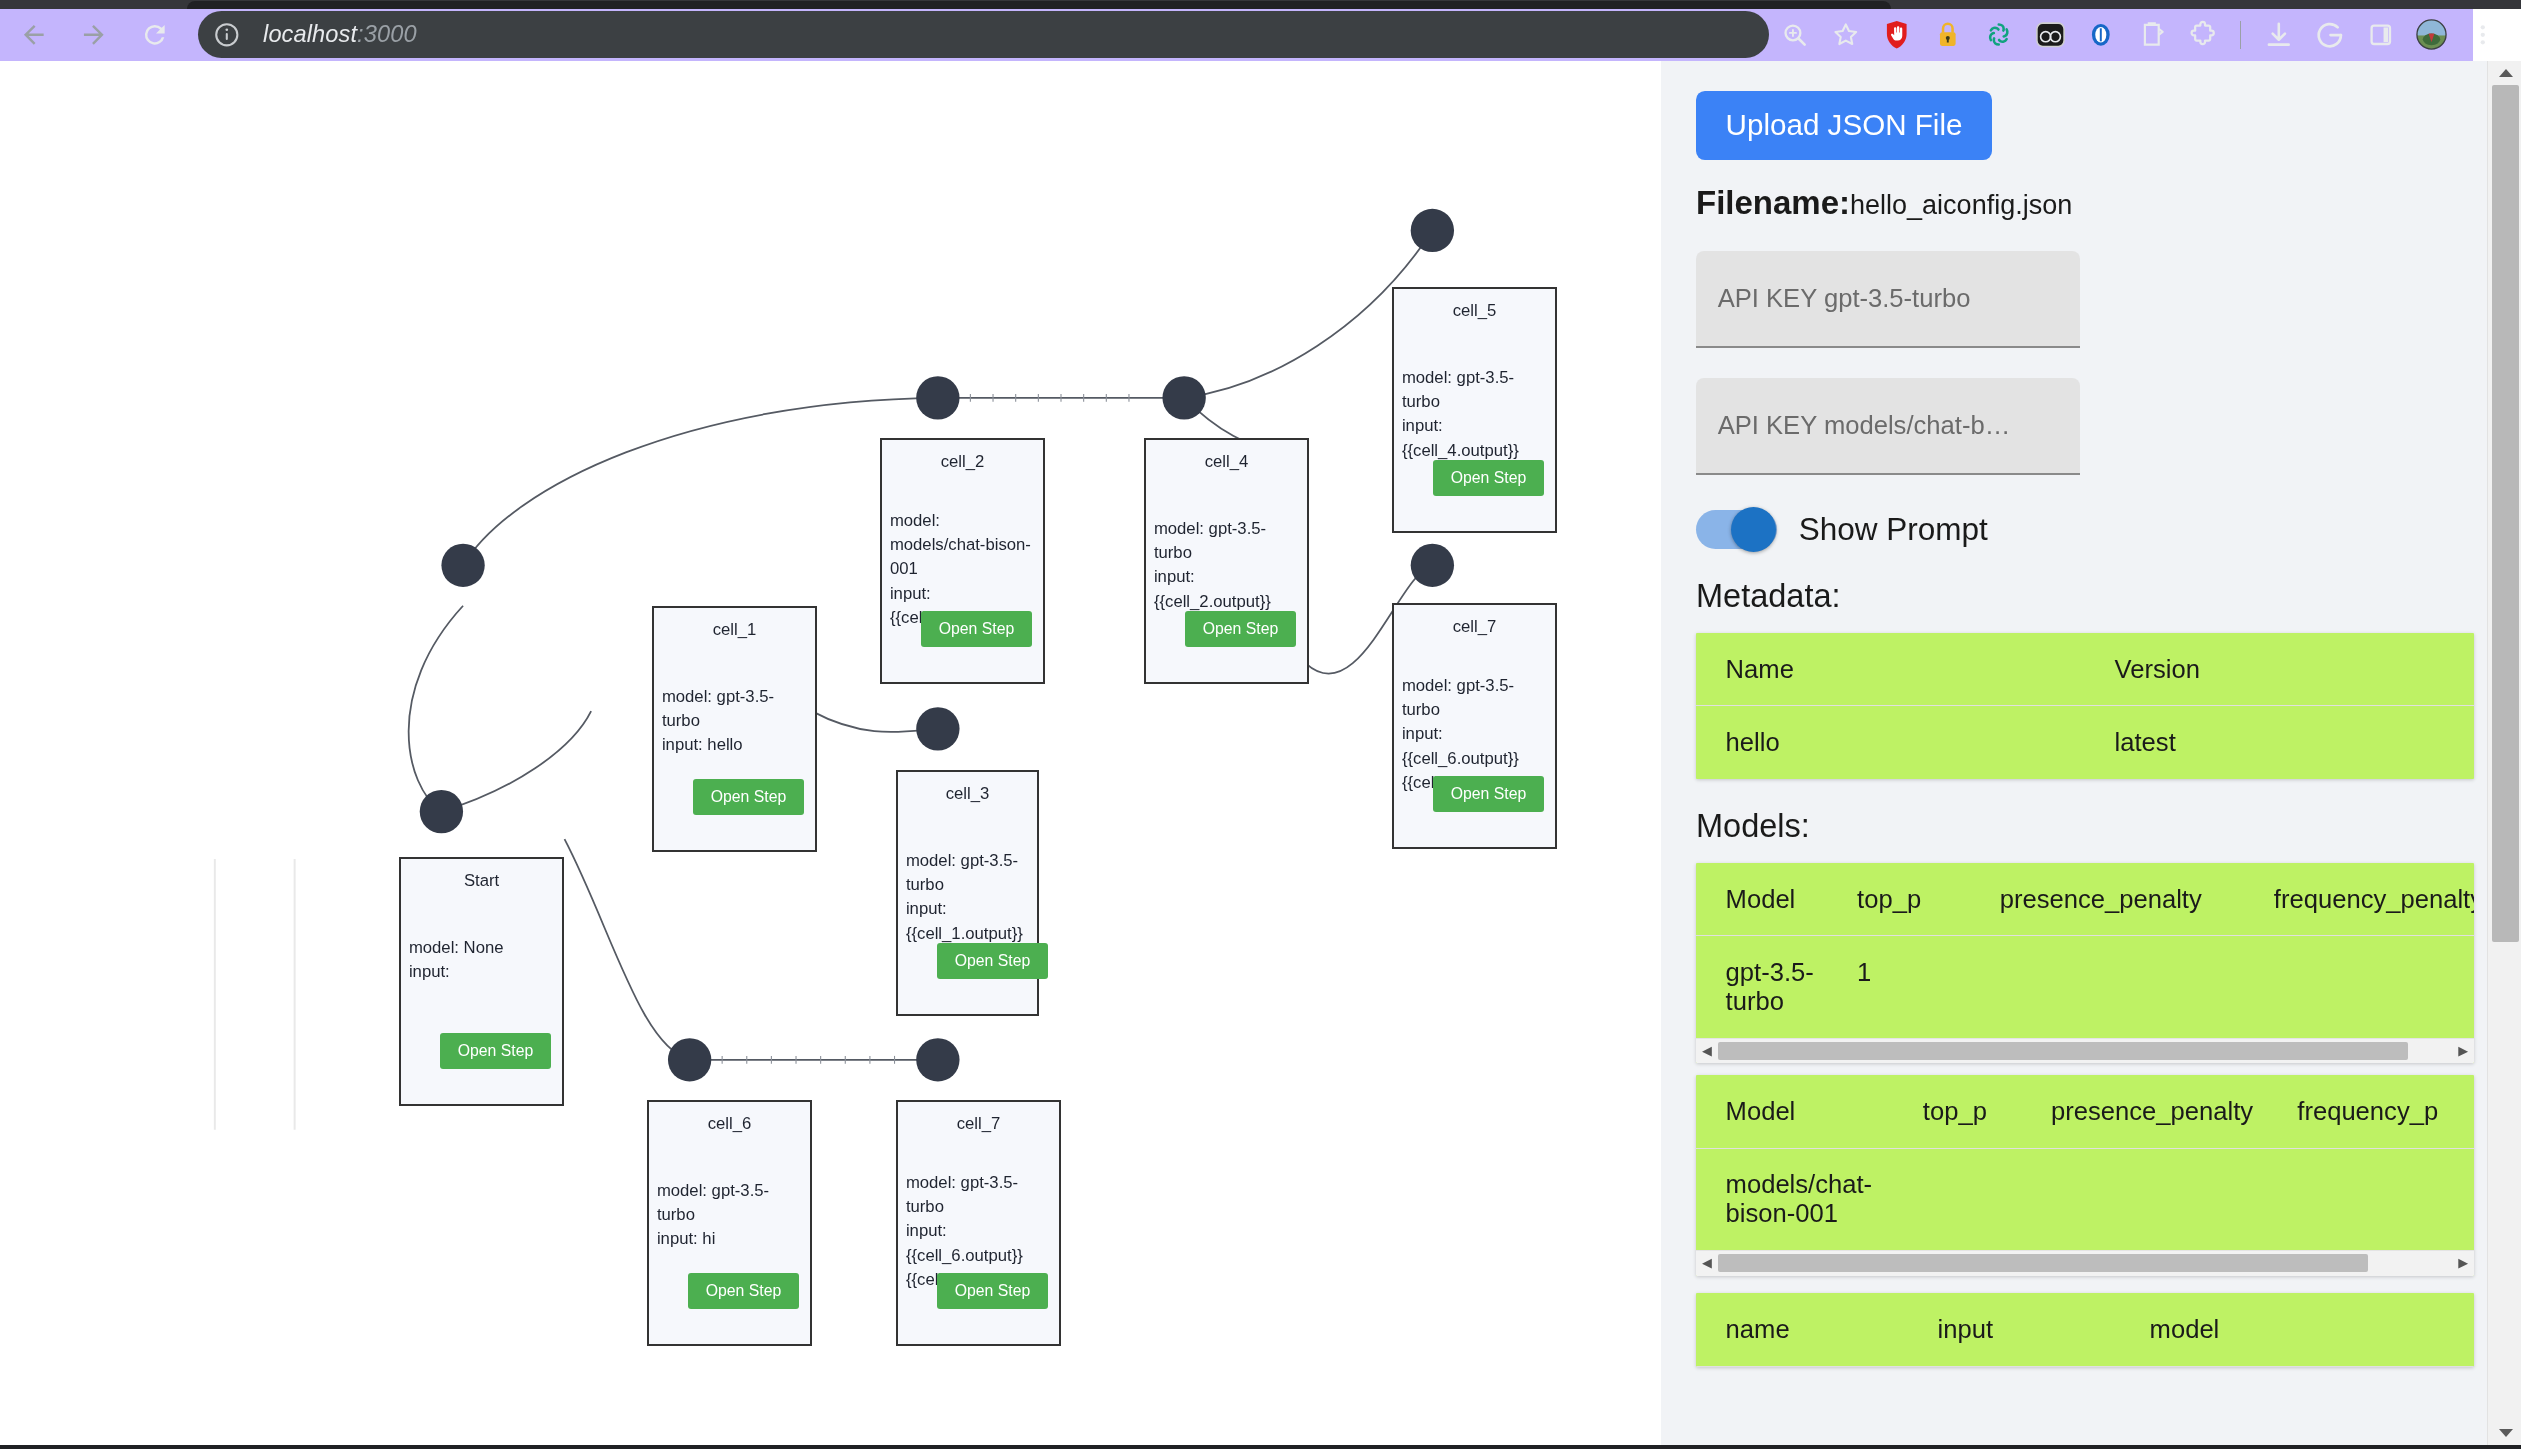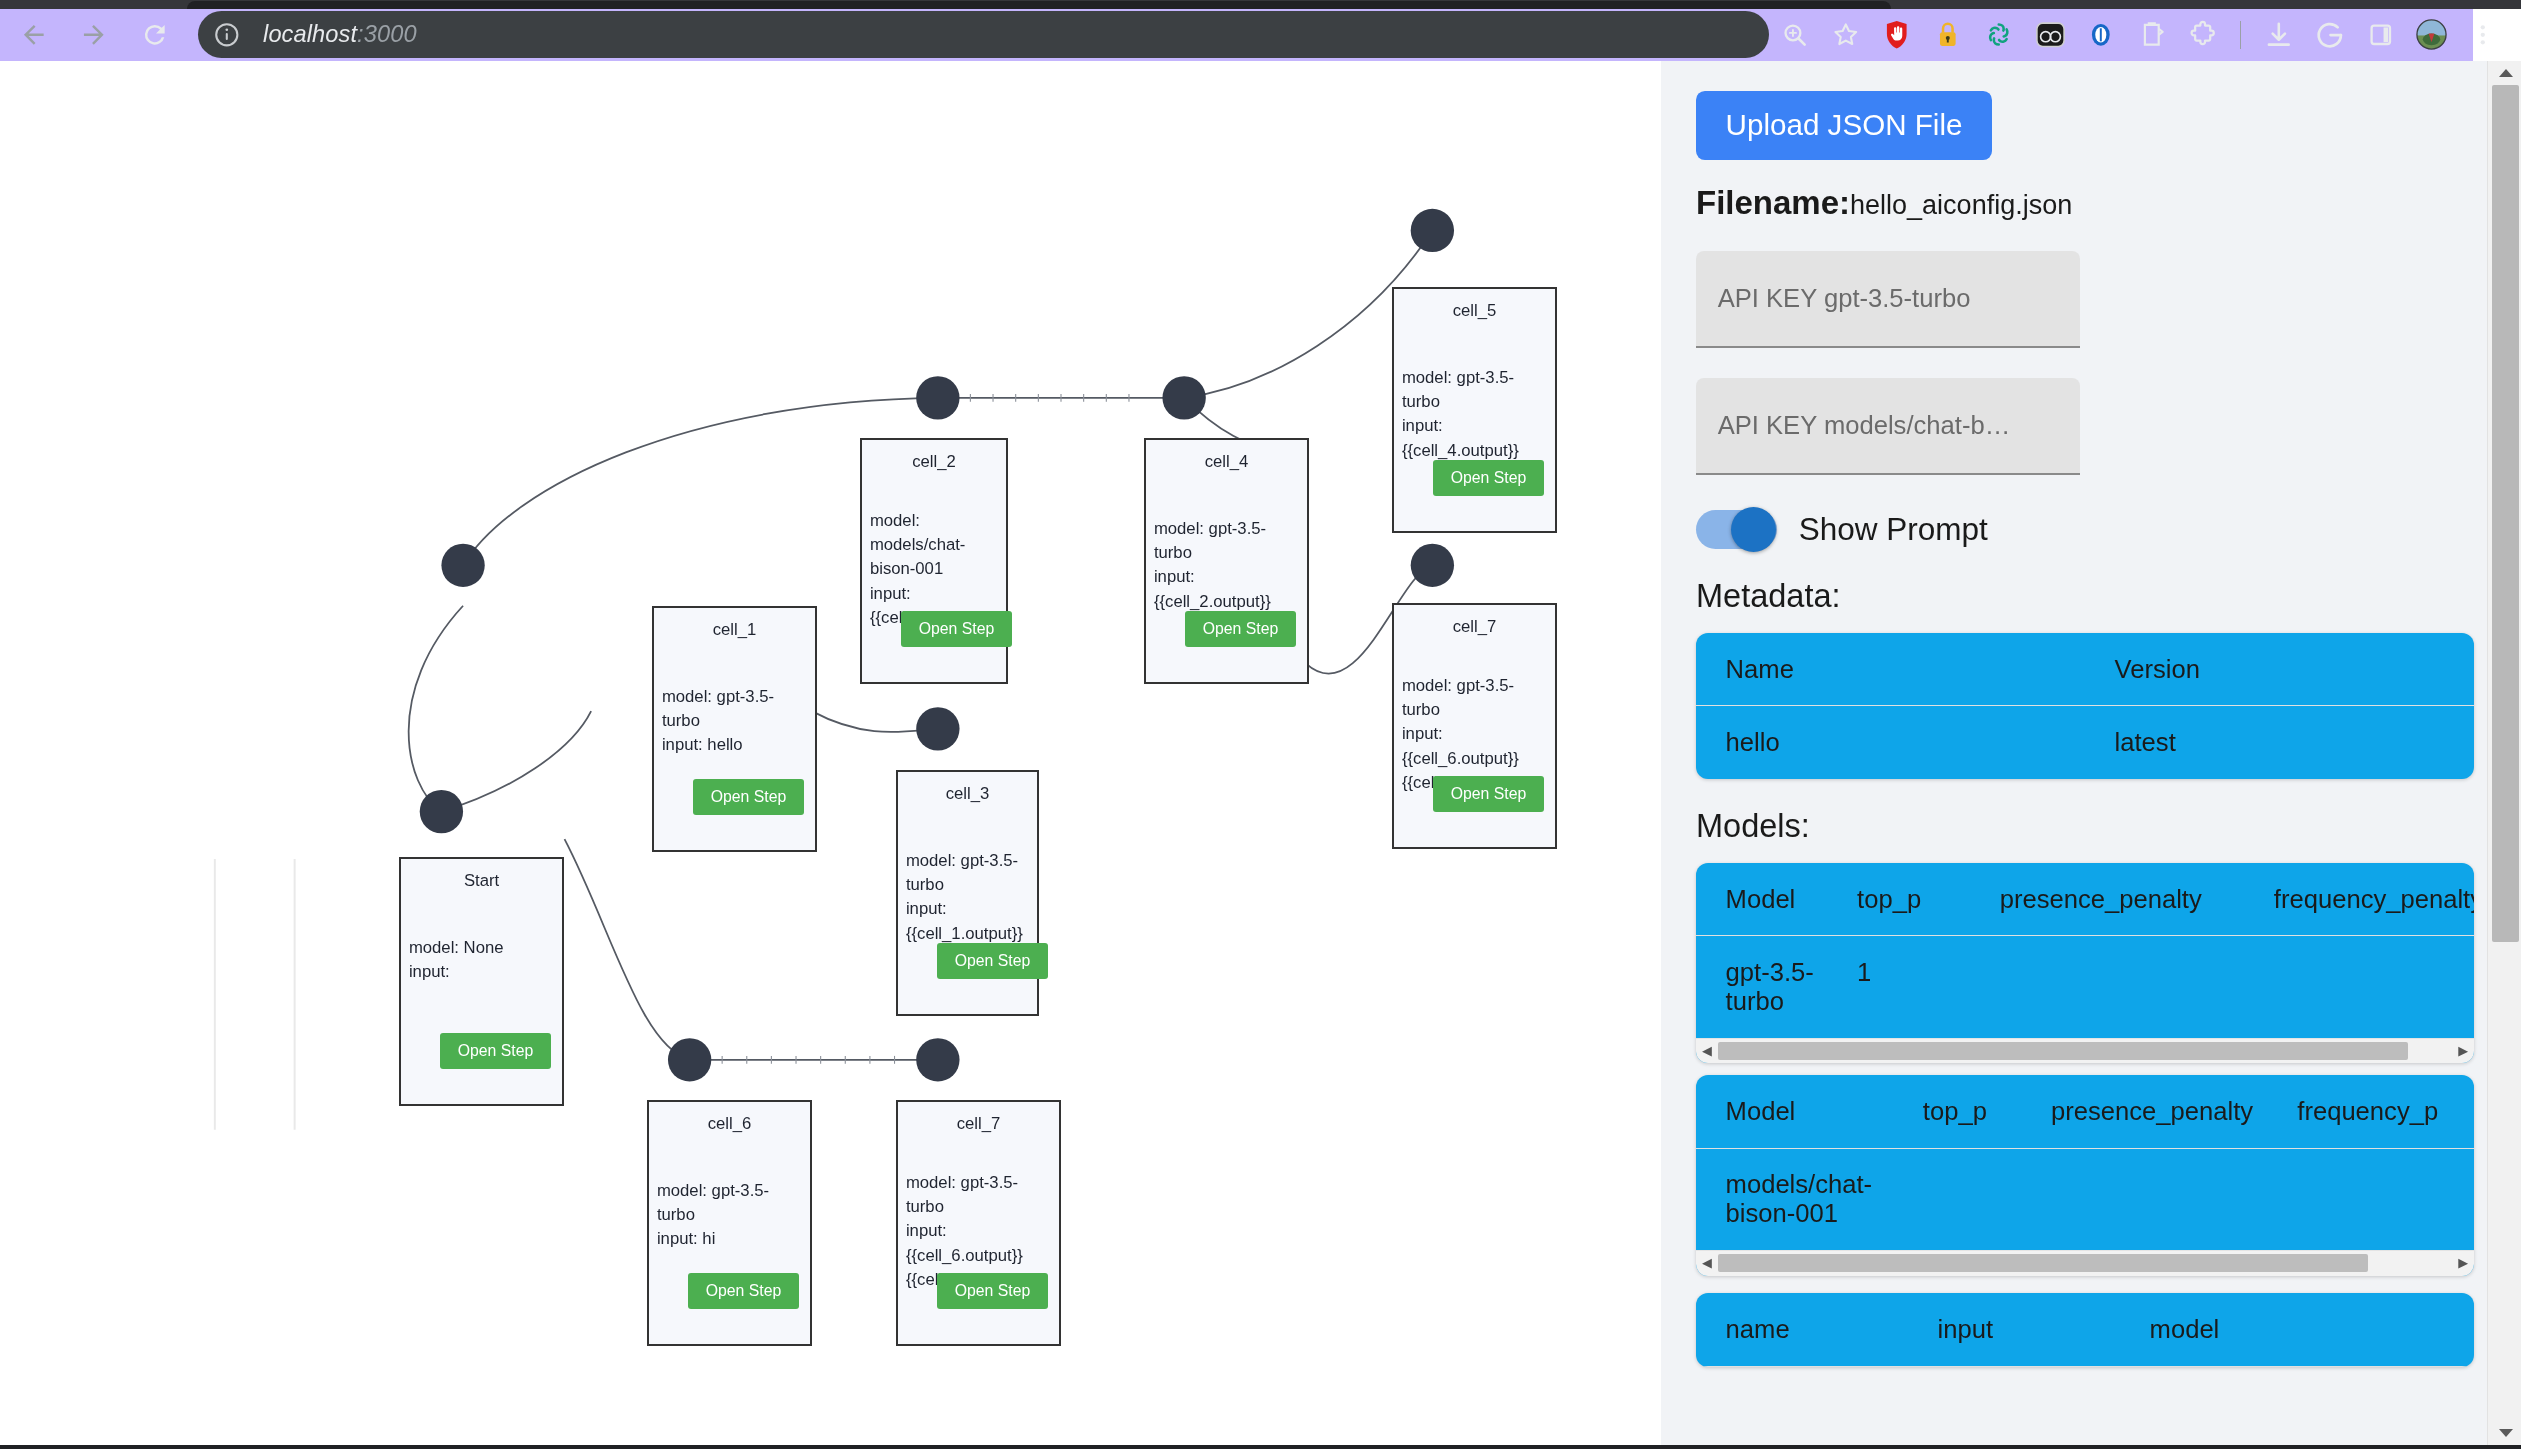--- a/index.html
+++ b/index.html
@@ -176,22 +176,22 @@
     width: 45px; height: 45px; border-radius: 50%;
     background: #1c72c4;
     box-shadow: 0 1px 3.9px rgba(0,0,0,.35);
   }
   #show-prompt-label { margin-left: 21.7px; font-size: 31.5px; color: #1a1a1a; }
 
   .section-heading { font-size: 32.5px; color: #1a1a1a; margin-top: 29.6px; }
 
   .table-card {
     margin-top: 17.7px;
-    background: #0ea5e9;
-    border-radius: 12px;
+    background: #bef264;
+    border-radius: 1px;
     box-shadow: 0 1px 3.9px rgba(0,0,0,.18);
     overflow: hidden;
   }
   table.data-table {
     border-collapse: collapse;
     font-size: 25.6px;
     color: #1a1a1a;
     table-layout: fixed;
   }
   table.data-table th {
@@ -464,21 +464,21 @@
 
     <div class="node-card" style="left:652px; top:545px; width:165px; height:246px;">
       <div class="node-title">cell_1</div>
       <div class="node-body" style="top:77px;">
         <div>model: gpt-3.5-turbo</div>
         <div>input: hello</div>
       </div>
       <button class="open-step-btn" style="left:39px; top:171px;">Open Step</button>
     </div>
 
-    <div class="node-card" style="left:860px; top:377px; width:148px; height:246px;">
+    <div class="node-card" style="left:880px; top:377px; width:165px; height:246px;">
       <div class="node-title">cell_2</div>
       <div class="node-body" style="top:69px;">
         <div>model: models/chat-bison-001</div>
         <div>input: {{cell_1.output}}</div>
       </div>
       <button class="open-step-btn" style="left:39px; top:171px;">Open Step</button>
     </div>
 
     <div class="node-card" style="left:896px; top:709px; width:143px; height:246px;">
       <div class="node-title">cell_3</div>

